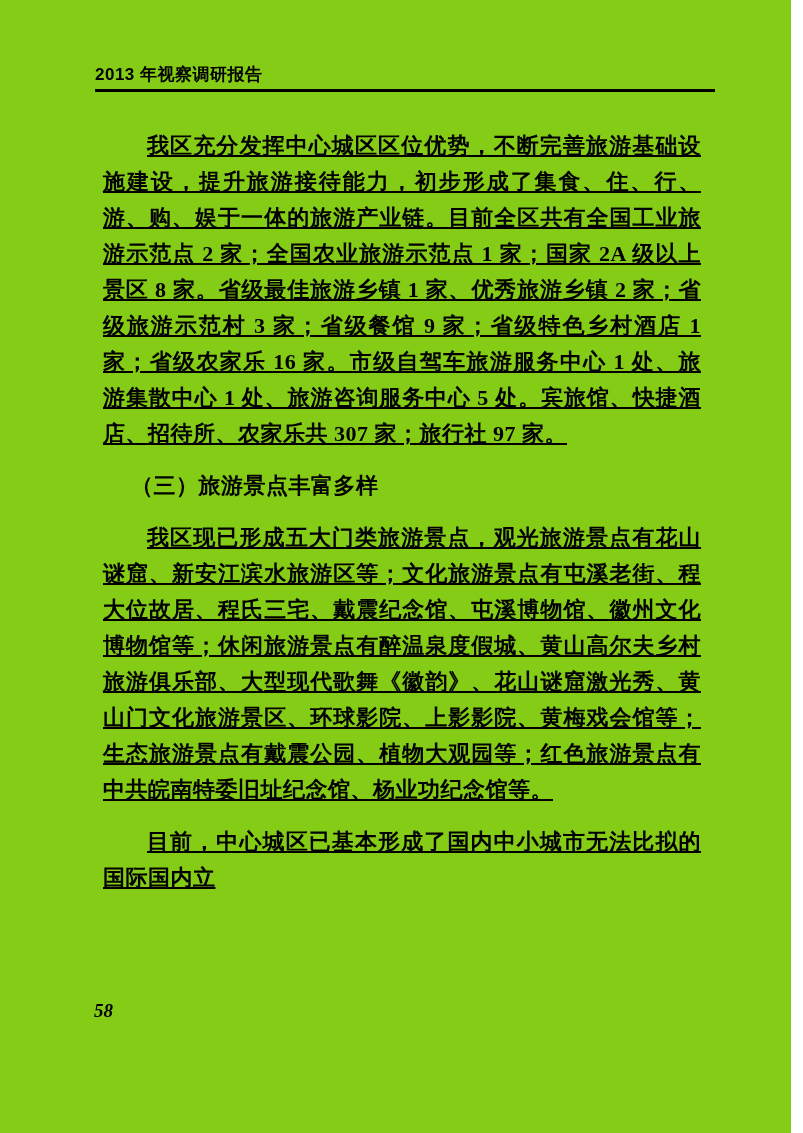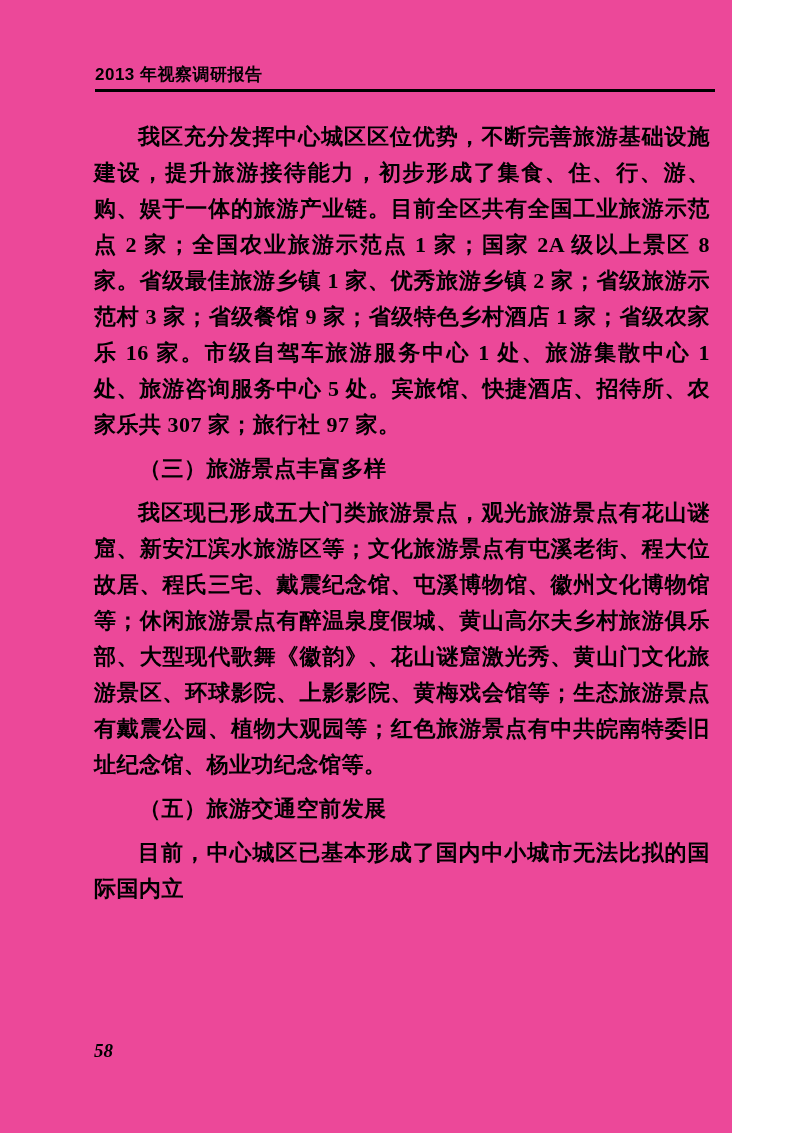--- a/index.html
+++ b/index.html
@@ -2,23 +2,23 @@
 <html><head>
 <meta charset="utf-8">
 <style>
   html, body {
     margin: 0;
     padding: 0;
     background: #ffffff;
   }
   .page {
     position: relative;
-    width: 732px;
+    width: 791px;
     height: 1133px;
-    background: #ec4899;
+    background: #84cc16;
     color: #000000;
     overflow: hidden;
   }
   .doc-header {
     position: absolute;
     left: 95px;
     top: 63px;
     font-family: "Liberation Sans", sans-serif;
     font-weight: bold;
     font-size: 17px;
@@ -39,58 +39,58 @@
     left: 87px;
     top: 112px;
     width: 630px;
     font-family: "Liberation Serif", serif;
     font-size: 22px;
     line-height: 36px;
     font-weight: 600;
     letter-spacing: 0.5px;
   }
   .para {
-    margin: 7px;
+    margin: 16px;
     text-indent: 2em;
     text-align: justify;
     text-justify: inter-character;
+    text-decoration: underline;
   }
   .heading {
-    margin: 8px;
+    margin: 0;
     text-indent: 2em;
     font-family: "Liberation Sans", sans-serif;
     font-weight: bold;
     font-size: 22px;
     line-height: 36px;
     text-align: left;
     letter-spacing: 0.5px;
   }
   .page-number {
     position: absolute;
     left: 94px;
-    top: 1040px;
+    top: 1000px;
     font-family: "Liberation Serif", serif;
     font-size: 19px;
     font-weight: bold;
     font-style: italic;
     color: #000000;
   }
 </style>
 </head>
 <body>
 
 <div class="page">
 
   <div class="doc-header">2013 年视察调研报告</div>
 
   <div class="header-rule"></div>
 
   <div class="doc-body">
     <p class="para">我区充分发挥中心城区区位优势，不断完善旅游基础设施建设，提升旅游接待能力，初步形成了集食、住、行、游、购、娱于一体的旅游产业链。目前全区共有全国工业旅游示范点 2 家；全国农业旅游示范点 1 家；国家 2A 级以上景区 8 家。省级最佳旅游乡镇 1 家、优秀旅游乡镇 2 家；省级旅游示范村 3 家；省级餐馆 9 家；省级特色乡村酒店 1 家；省级农家乐 16 家。市级自驾车旅游服务中心 1 处、旅游集散中心 1 处、旅游咨询服务中心 5 处。宾旅馆、快捷酒店、招待所、农家乐共 307 家；旅行社 97 家。</p>
     <h3 class="heading">（三）旅游景点丰富多样</h3>
     <p class="para">我区现已形成五大门类旅游景点，观光旅游景点有花山谜窟、新安江滨水旅游区等；文化旅游景点有屯溪老街、程大位故居、程氏三宅、戴震纪念馆、屯溪博物馆、徽州文化博物馆等；休闲旅游景点有醉温泉度假城、黄山高尔夫乡村旅游俱乐部、大型现代歌舞《徽韵》、花山谜窟激光秀、黄山门文化旅游景区、环球影院、上影影院、黄梅戏会馆等；生态旅游景点有戴震公园、植物大观园等；红色旅游景点有中共皖南特委旧址纪念馆、杨业功纪念馆等。</p>
-    <h3 class="heading">（五）旅游交通空前发展</h3>
     <p class="para">目前，中心城区已基本形成了国内中小城市无法比拟的国际国内立</p>
   </div>
 
   <div class="page-number">58</div>
 
 </div>
 
 </body></html>

